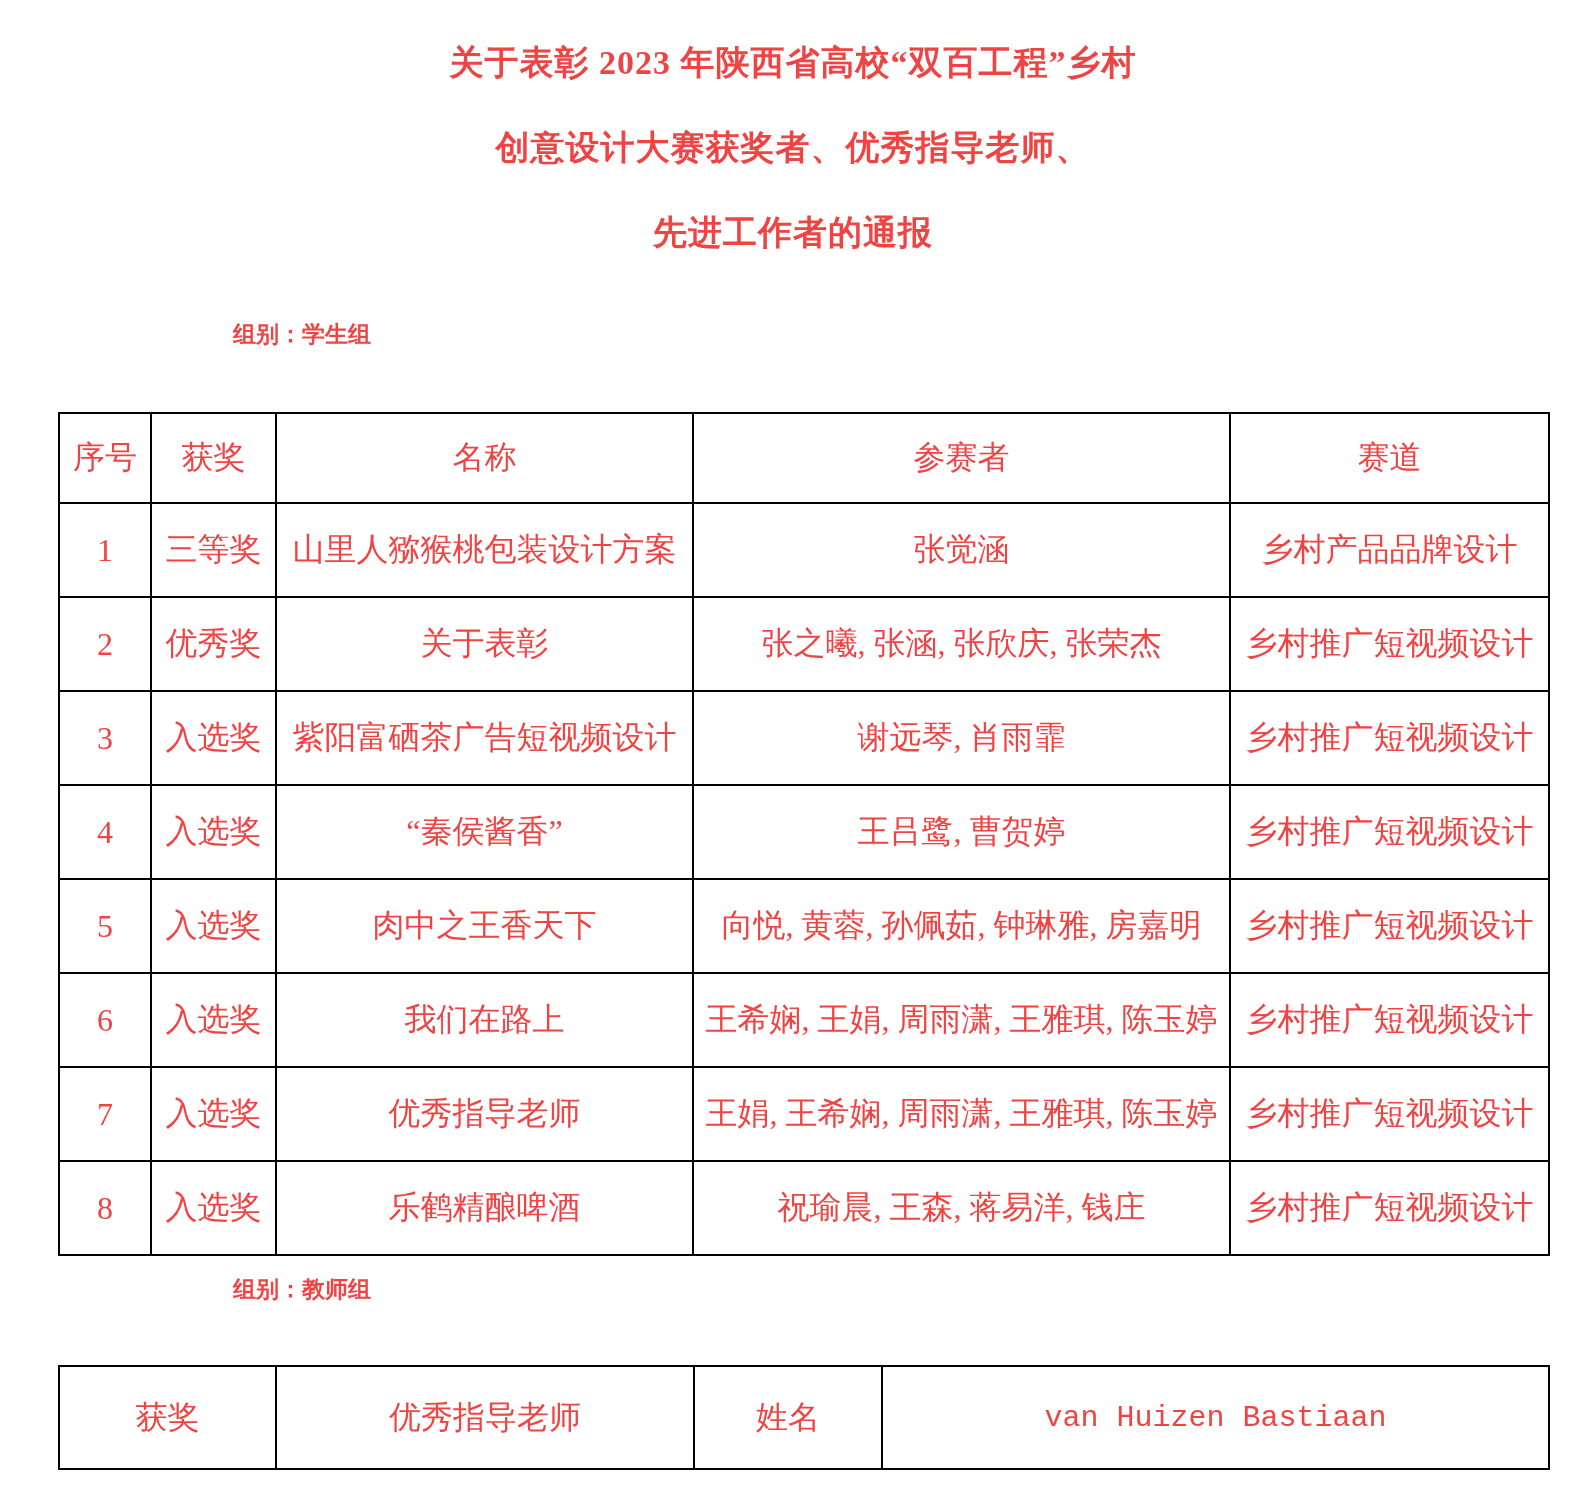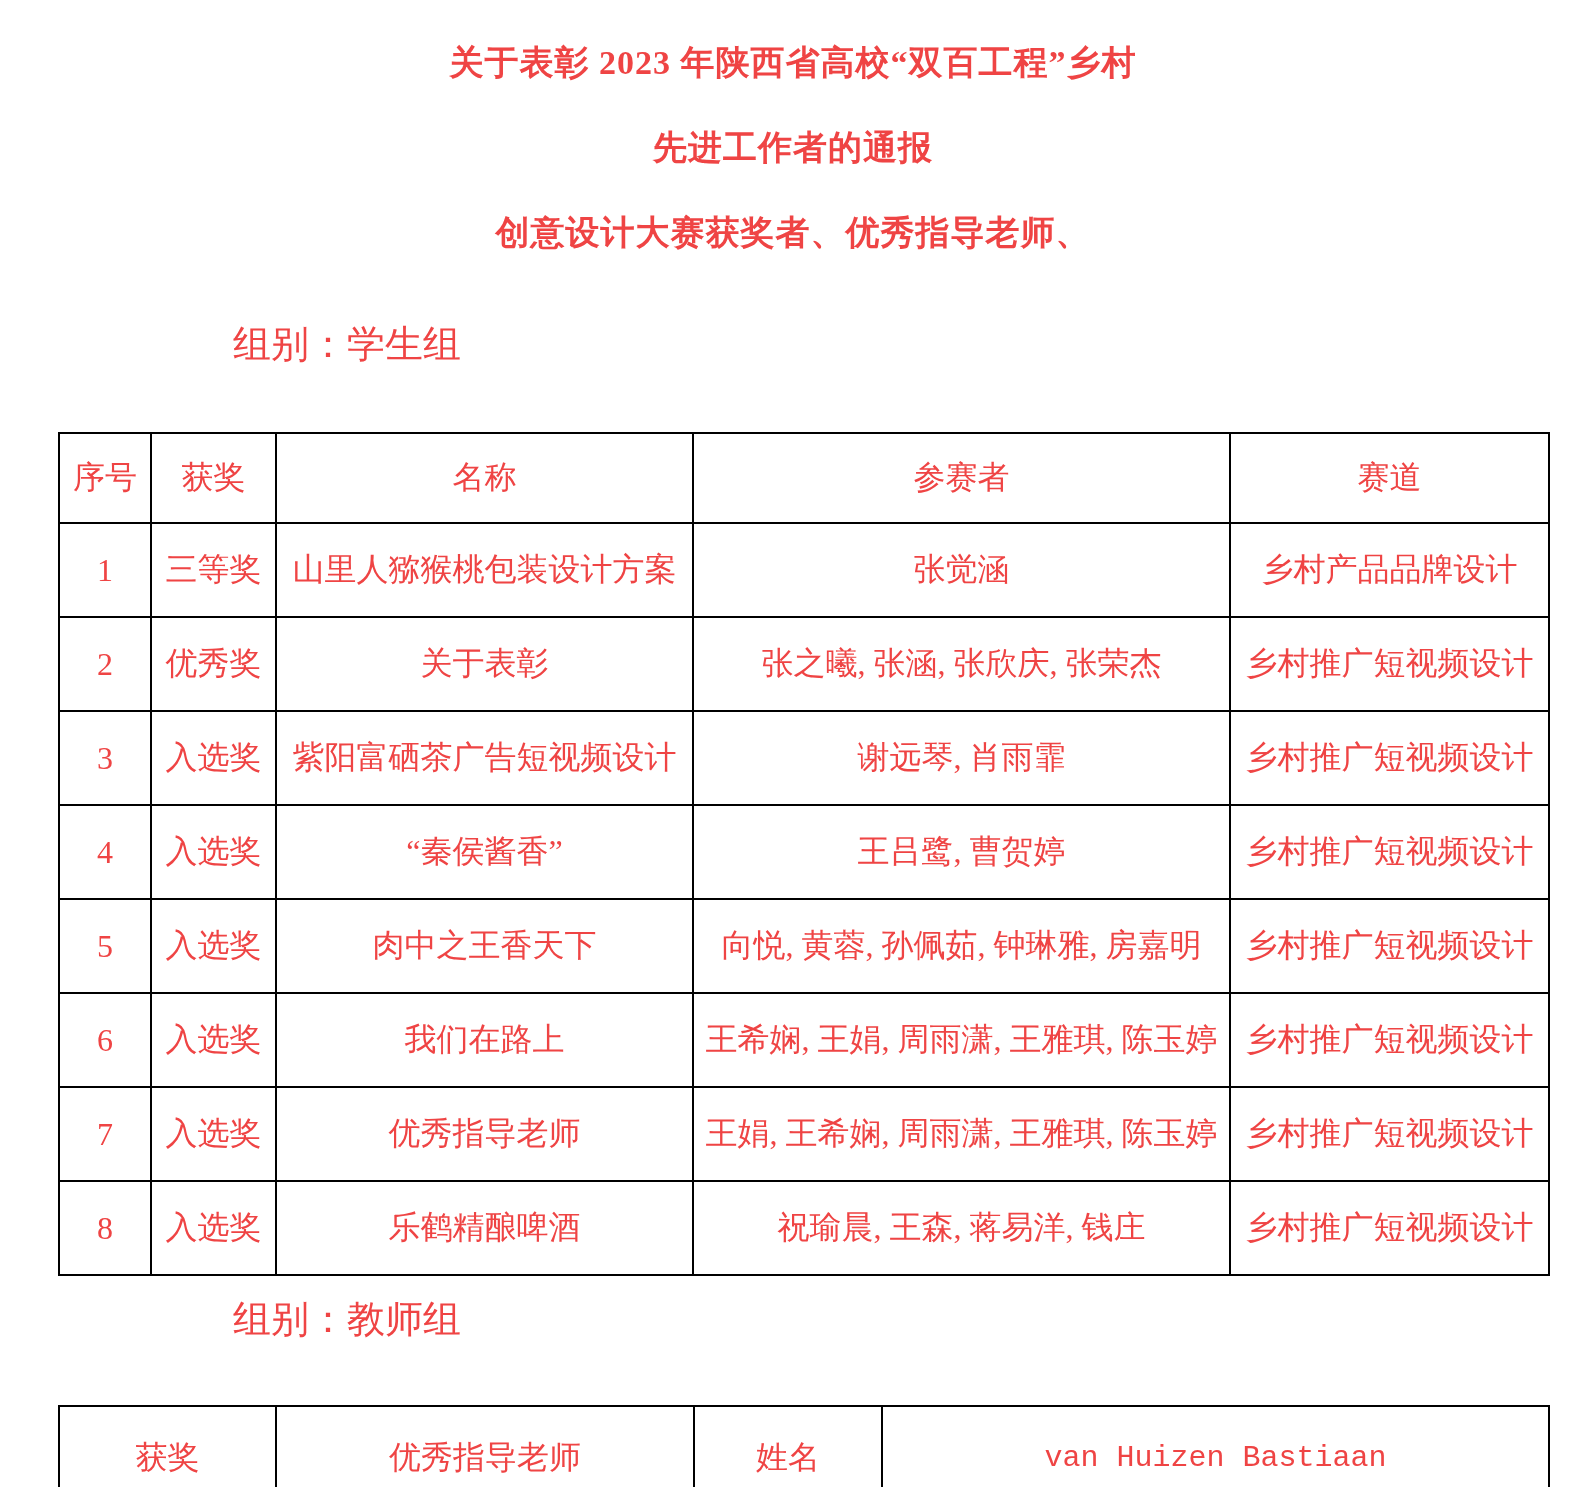--- a/index.html
+++ b/index.html
@@ -23,22 +23,22 @@
   }
   .title-line {
     font-size: 34px;
     font-weight: bold;
     height: 85px;
     line-height: 85px;
     letter-spacing: 1px;
     white-space: nowrap;
   }
   .section-label {
-    font-size: 38px;
-    font-weight: normal;
+    font-size: 23px;
+    font-weight: bold;
     margin-left: 233px;
     white-space: nowrap;
   }
   .label-student { margin-top: 44px; }
   .label-teacher { margin-top: 18px; }
 
   table {
     border-collapse: collapse;
     table-layout: fixed;
     margin-left: 58px;
@@ -65,22 +65,22 @@
     font-size: 30px;
   }
 </style>
 </head>
 <body>
 
 <div class="page">
 
   <div class="title-block">
     <div class="title-line">关于表彰 2023 年陕西省高校“双百工程”乡村</div>
+    <div class="title-line">创意设计大赛获奖者、优秀指导老师、</div>
     <div class="title-line">先进工作者的通报</div>
-    <div class="title-line">创意设计大赛获奖者、优秀指导老师、</div>
   </div>
 
   <div class="section-label label-student">组别：学生组</div>
 
   <table class="student-table">
     <colgroup>
       <col style="width:92px">
       <col style="width:125px">
       <col style="width:417px">
       <col style="width:537px">

